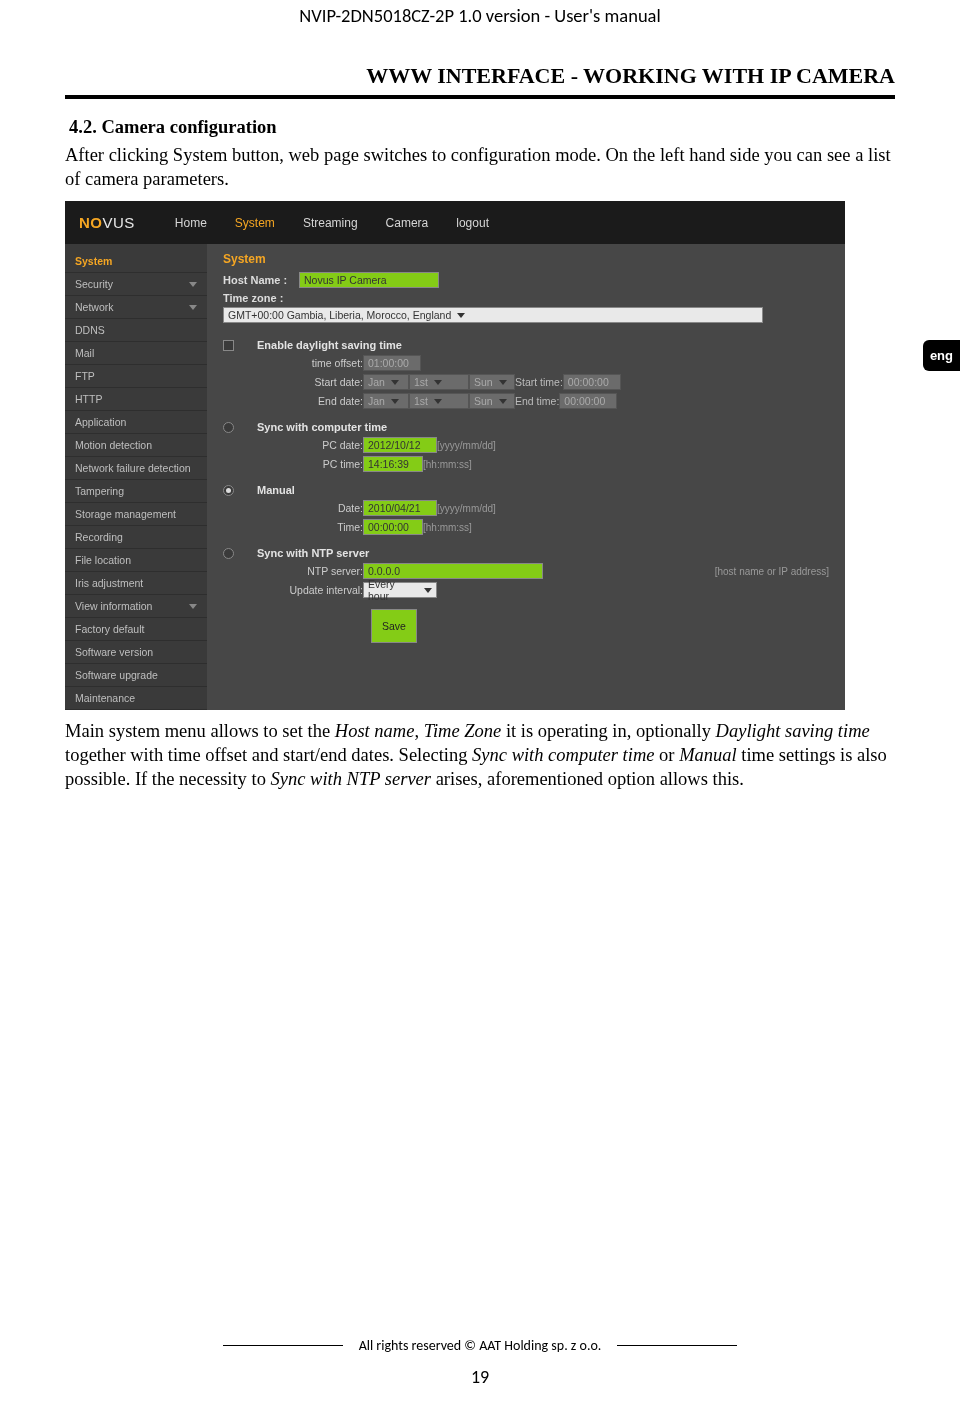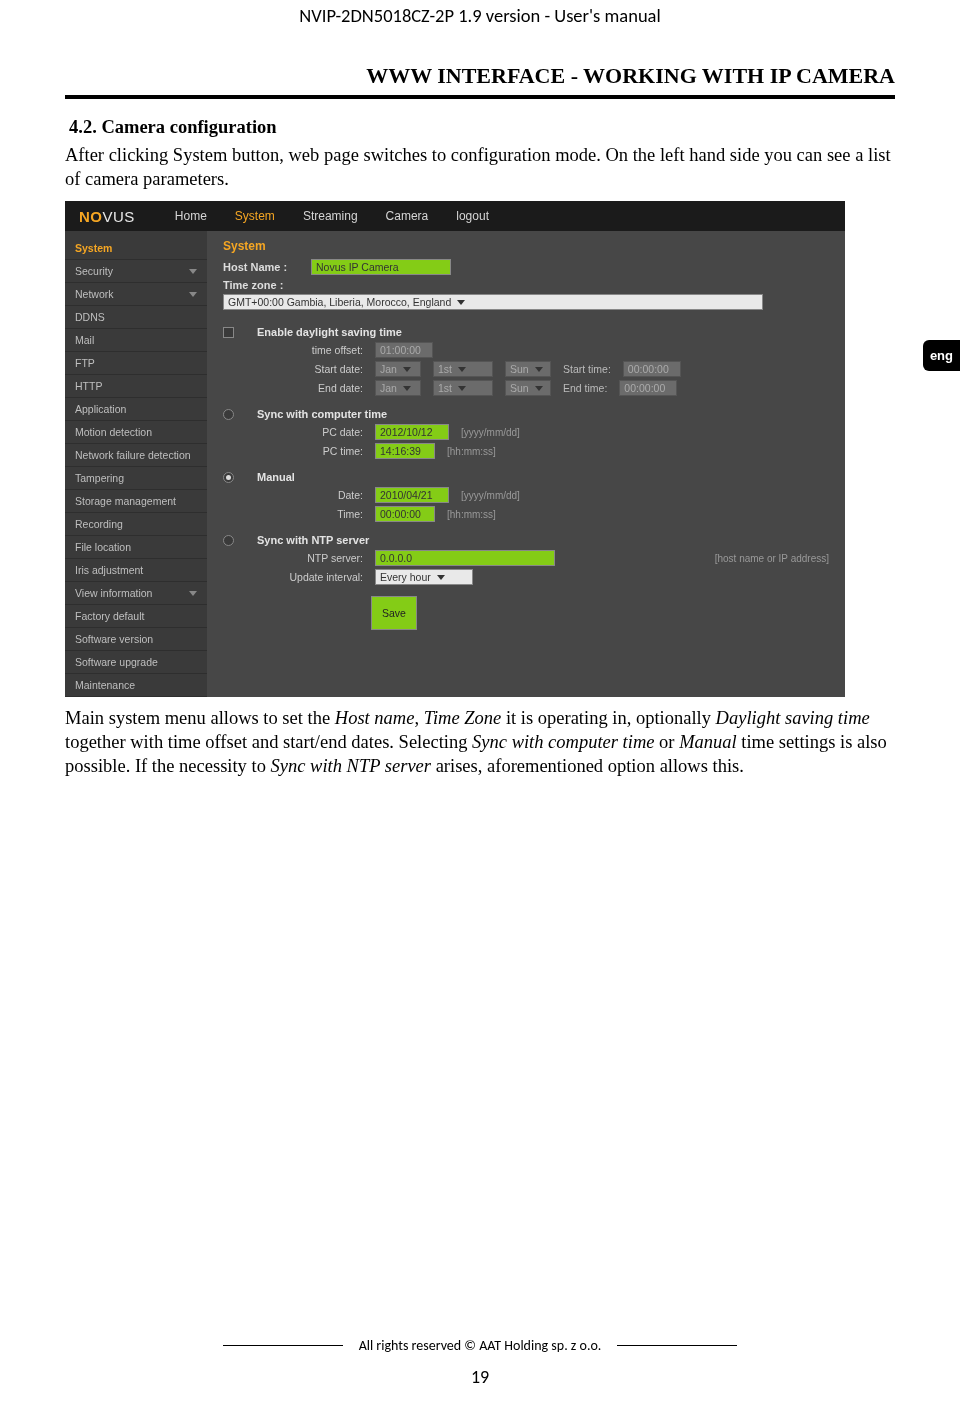--- a/index.html
+++ b/index.html
@@ -67,21 +67,21 @@
     margin: 6px 0 10px 0;
     background: #353535;
     font-family: Arial, Helvetica, sans-serif;
     font-size: 11px;
     color: #ccc;
   }
   .shot .topbar {
     display: flex;
     align-items: center;
     background: #1b1b1b;
-    height: 30px;
+    height: 43px;
     padding: 0 14px;
   }
   .shot .logo {
     color: #f5a623;
     font-weight: bold;
     font-size: 15px;
     letter-spacing: 0.5px;
     margin-right: 40px;
   }
   .shot .logo .vus { color: #e8e8e8; font-weight: 300; }
@@ -110,21 +110,21 @@
     border-top: 5px solid #888;
   }
   .shot .main {
     flex: 1;
     background: #474747;
     padding: 8px 16px 12px 16px;
   }
   .shot .main .title { color: #f5a623; font-weight: bold; font-size: 12px; margin-bottom: 6px; }
   .shot .lbl { color: #ddd; font-weight: bold; font-size: 11px; }
   .shot .sec-lbl { color: #bbb; font-size: 10.5px; }
-  .shot .row { display: flex; align-items: center; margin: 3px 0; gap: 12px; }
+  .shot .row { display: flex; align-items: center; margin: 3px 0; gap: 0; }
   .shot .inp {
     background: #84cc16; color: #333; font-size: 10.5px;
     padding: 1px 4px; border: 1px solid #888; height: 16px;
     display: inline-flex; align-items: center;
   }
   .shot .sel {
     background: #e9e9e9; color: #333; font-size: 10.5px;
     padding: 1px 4px; border: 1px solid #888; height: 16px;
     display: inline-flex; align-items: center; justify-content: flex-start;
     gap: 6px;
@@ -174,21 +174,21 @@
   }
   .pagenum {
     font-family: Calibri, Arial, sans-serif;
     font-size: 18px;
   }
 </style>
 </head>
 <body>
 
 <div class="page">
-  <div class="doc-header">NVIP-2DN5018CZ-2P 1.9 version - User's manual</div>
+  <div class="doc-header">NVIP-2DN5018CZ-2P 1.0 version - User's manual</div>
 
   <div class="section-title">WWW INTERFACE - WORKING WITH IP CAMERA</div>
   <hr class="double-rule">
 
   <div class="h3">4.2. Camera configuration</div>
   <p class="body-para">After clicking System button, web page switches to configuration mode. On the left hand side you can see a list of camera parameters.</p>
 
   <div class="shot">
     <div class="topbar">
       <div class="logo">
@@ -364,21 +364,21 @@
           <span>Sync with NTP server</span>
         </div>
         <div class="row indent">
           <span class="rlabel">NTP server:</span>
           <span class="inp" style="width:180px">0.0.0.0</span>
           <span style="flex:1"></span>
           <span class="hint">[host name or IP address]</span>
         </div>
         <div class="row indent">
           <span class="rlabel">Update interval:</span>
-          <span class="sel" style="width:98px">
+          <span class="sel" style="width:74px">
             <span>Every hour</span>
             <span class="tri"></span>
           </span>
         </div>
 
         <span class="save-btn">Save</span>
       </div>
     </div>
   </div>
 

